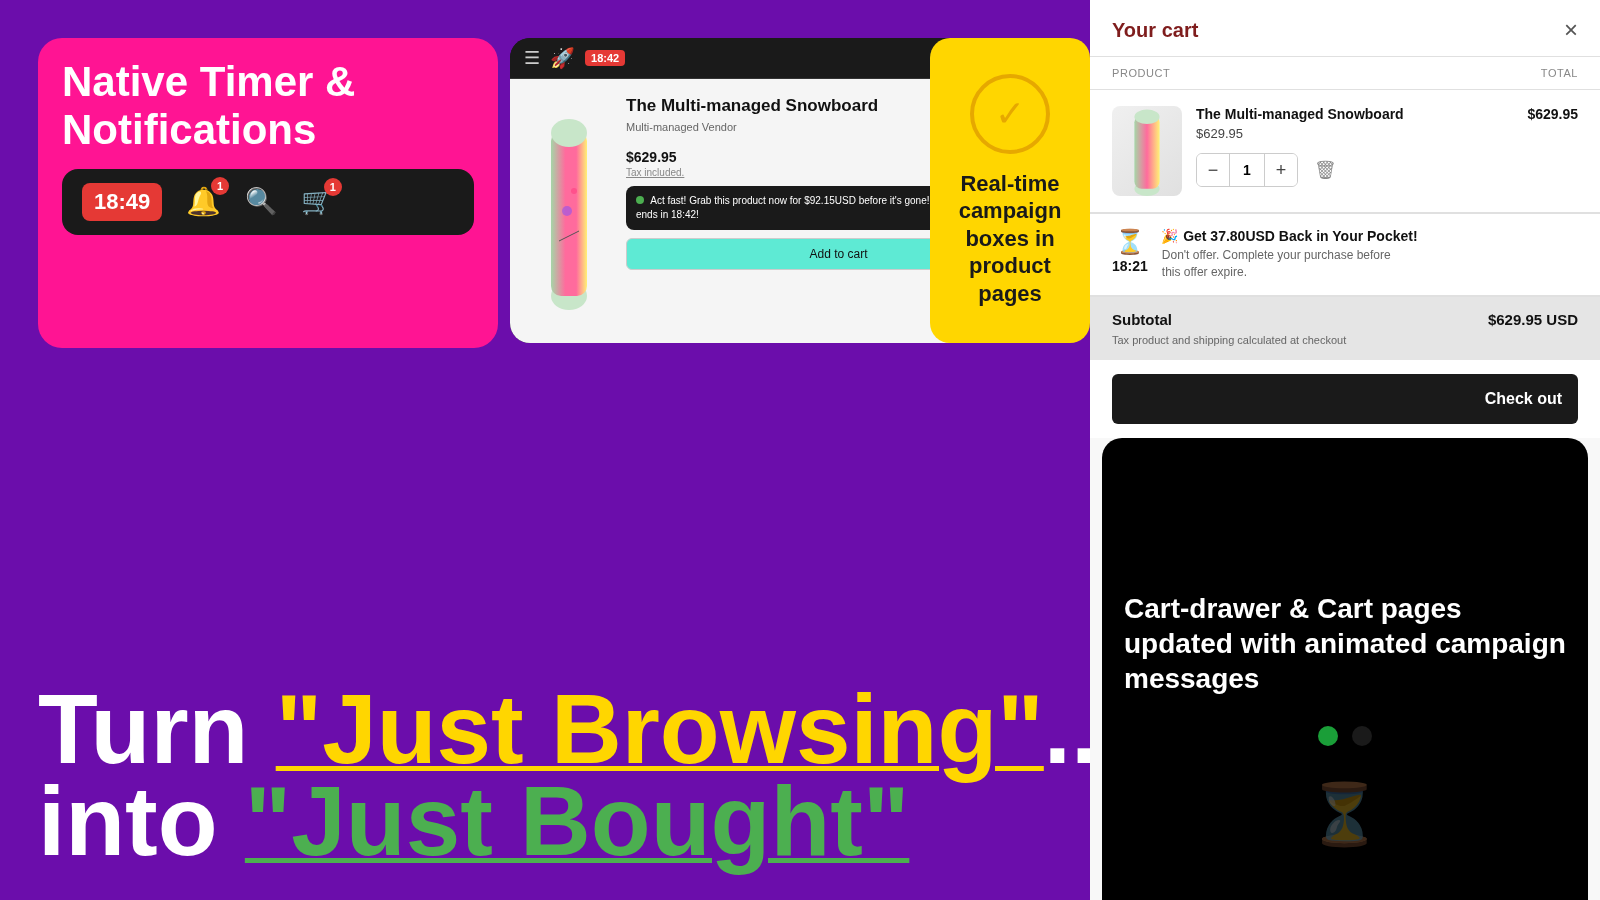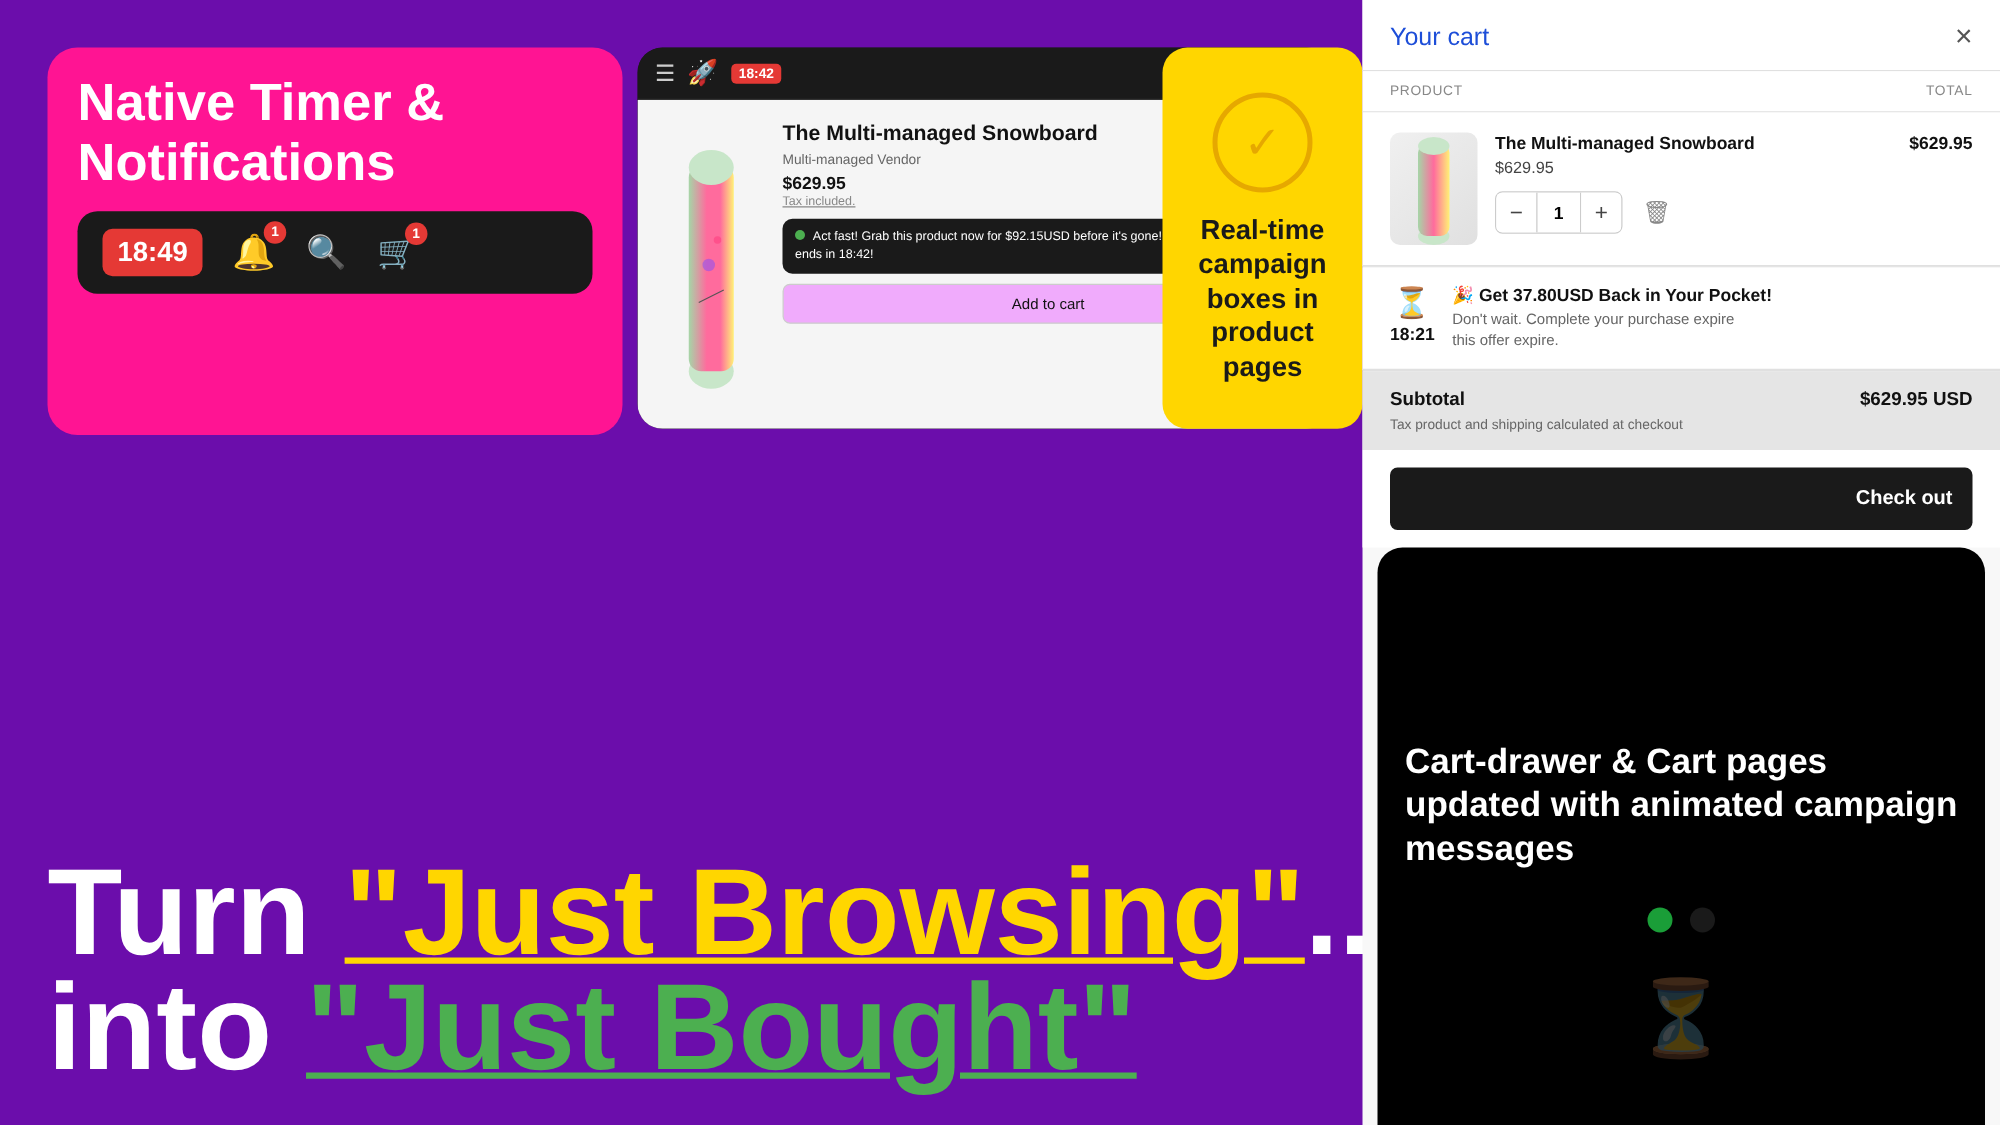--- a/index.html
+++ b/index.html
@@ -172,21 +172,21 @@
     .product-title-card {
       font-size: 17px;
       font-weight: 700;
       color: #111;
       line-height: 1.3;
       margin-bottom: 4px;
     }
     .product-vendor {
       font-size: 11px;
       color: #666;
-      margin-bottom: 4px;
+      margin-bottom: 16px;
     }
     .product-price-card {
       font-size: 14px;
       color: #111;
       font-weight: 600;
       margin-bottom: 2px;
     }
     .product-tax {
       font-size: 10px;
       color: #888;
@@ -203,21 +203,21 @@
       line-height: 1.4;
     }
     .urgency-dot {
       display: inline-block;
       width: 8px; height: 8px;
       background: #4CAF50;
       border-radius: 50%;
       margin-right: 4px;
     }
     .add-to-cart-btn {
-      background: #f0abfc;
+      background: #5eead4;
       border: 1px solid #ccc;
       color: #111;
       font-size: 12px;
       padding: 8px 0;
       width: 100%;
       text-align: center;
       border-radius: 6px;
       cursor: pointer;
     }
 
@@ -304,22 +304,22 @@
     .cart-header {
       background: white;
       padding: 18px 22px 14px;
       display: flex;
       justify-content: space-between;
       align-items: center;
       border-bottom: 1px solid #e0e0e0;
     }
     .cart-title {
       font-size: 20px;
-      font-weight: 400;
-      color: #1d4ed8;
+      font-weight: 700;
+      color: #7f1d1d;
     }
     .close-btn {
       font-size: 24px;
       color: #555;
       cursor: pointer;
       background: none;
       border: none;
       line-height: 1;
     }
     .cart-col-headers {
@@ -679,21 +679,21 @@
   <div class="divider-line"></div>
 
   <div class="countdown-section">
     <div class="countdown-icon-block">
       <span class="hourglass-icon">⏳</span>
       <span class="countdown-time">18:21</span>
     </div>
     <div class="countdown-text">
       <div class="countdown-title">🎉 Get 37.80USD Back in Your Pocket!</div>
       <div class="countdown-subtitle">
-        <span>Don't wait. Complete your purchase expire</span>
+        <span>Don't offer. Complete your purchase before</span>
         <br>
         <span>this offer expire.</span>
       </div>
     </div>
   </div>
 
   <div class="divider-line"></div>
 
   <div class="subtotal-section">
     <div class="subtotal-row">

